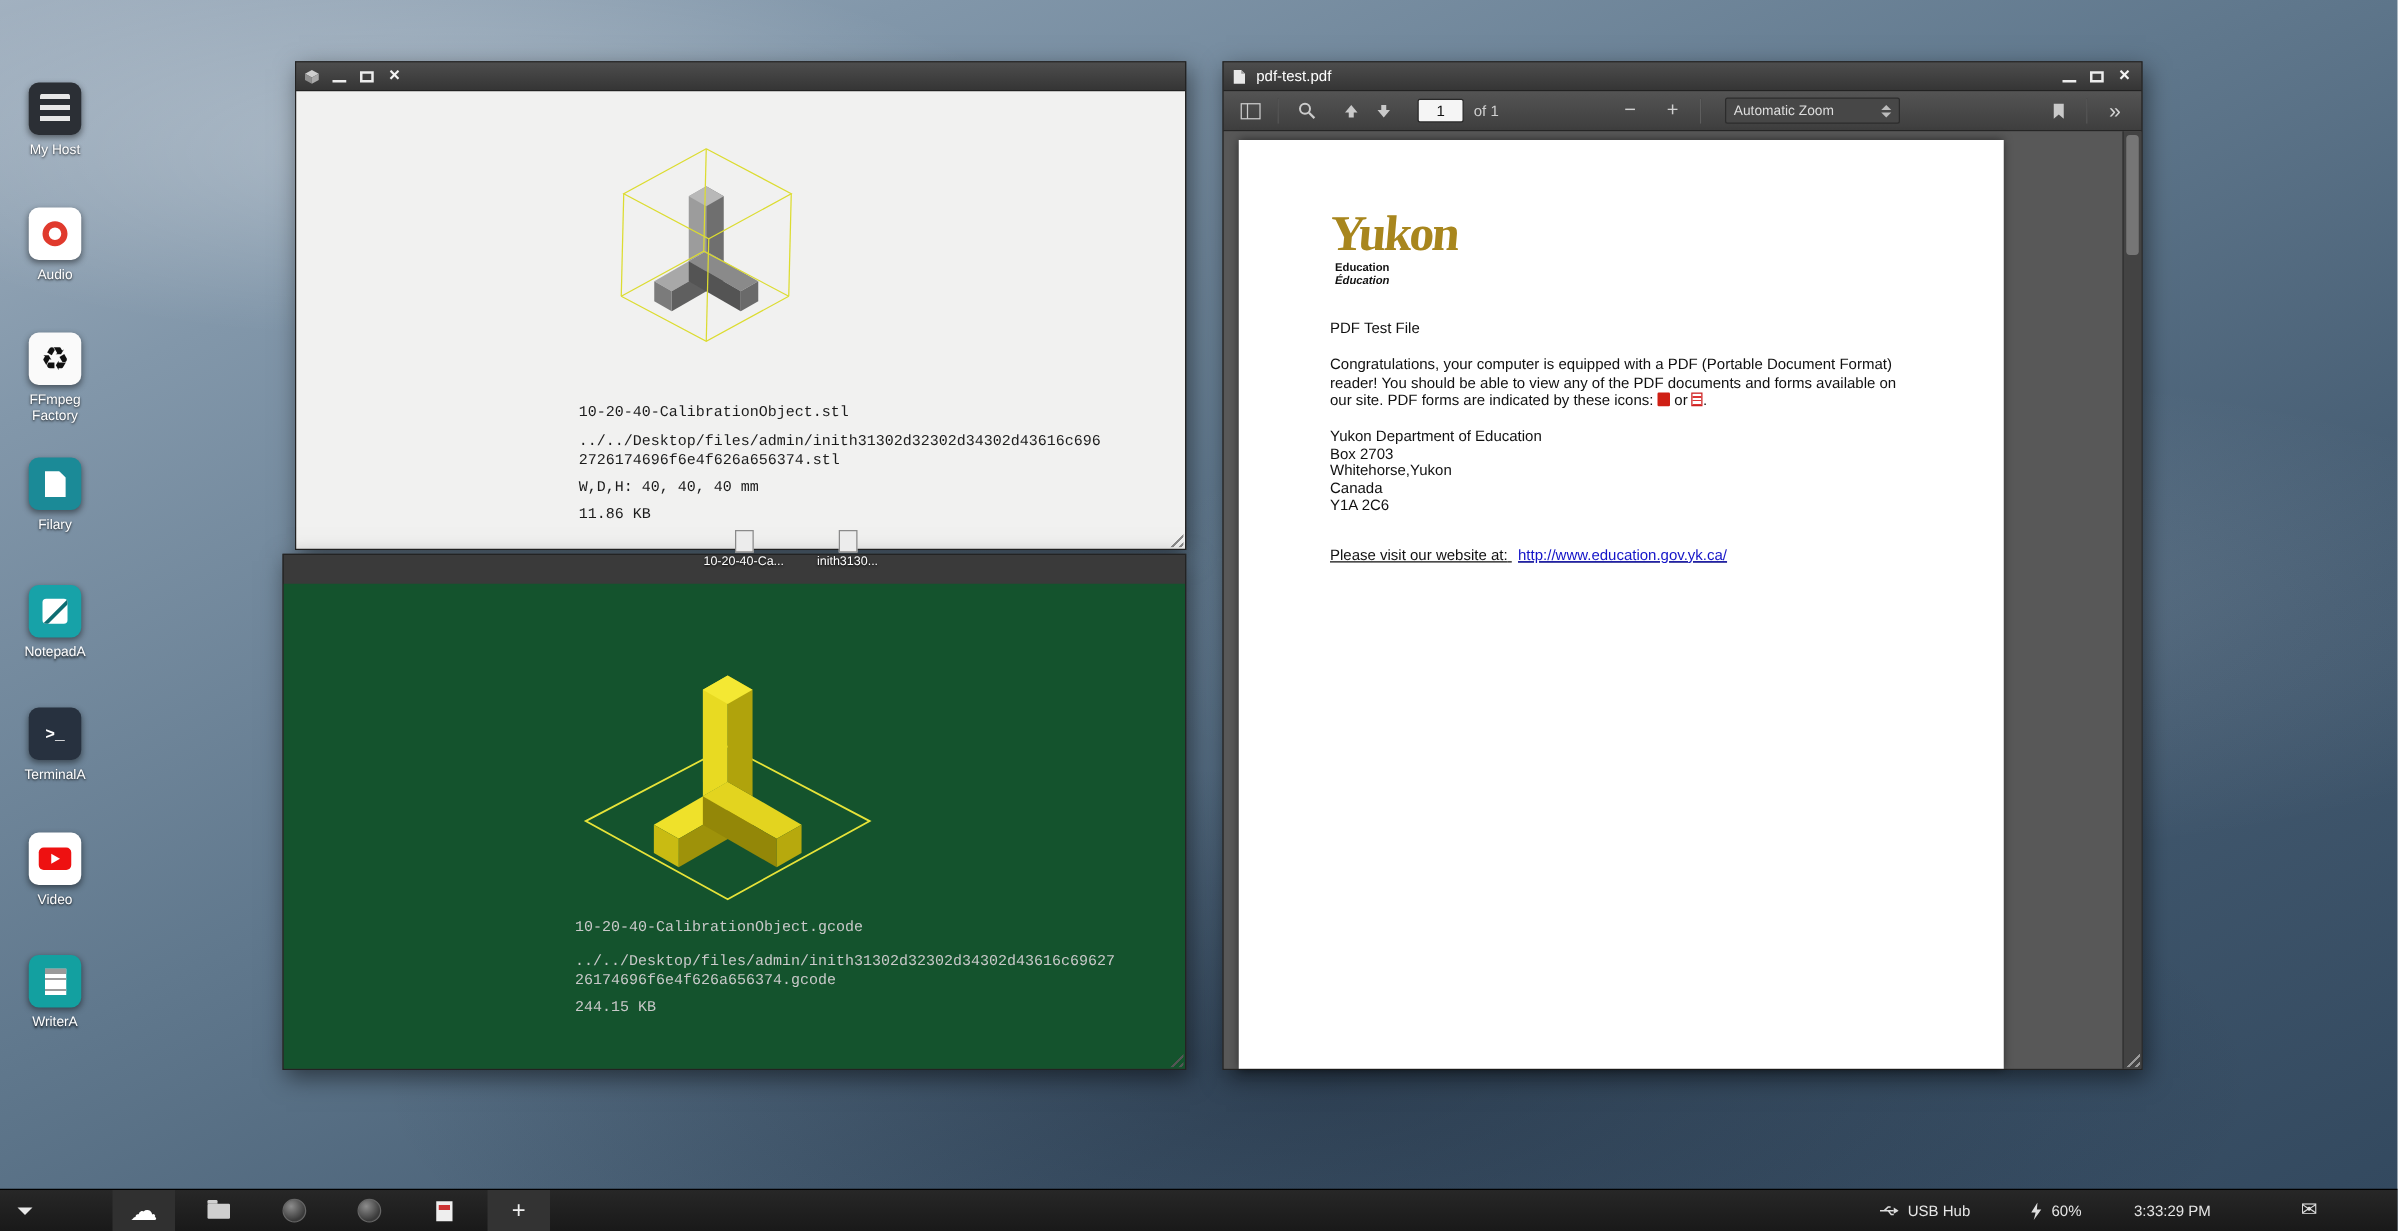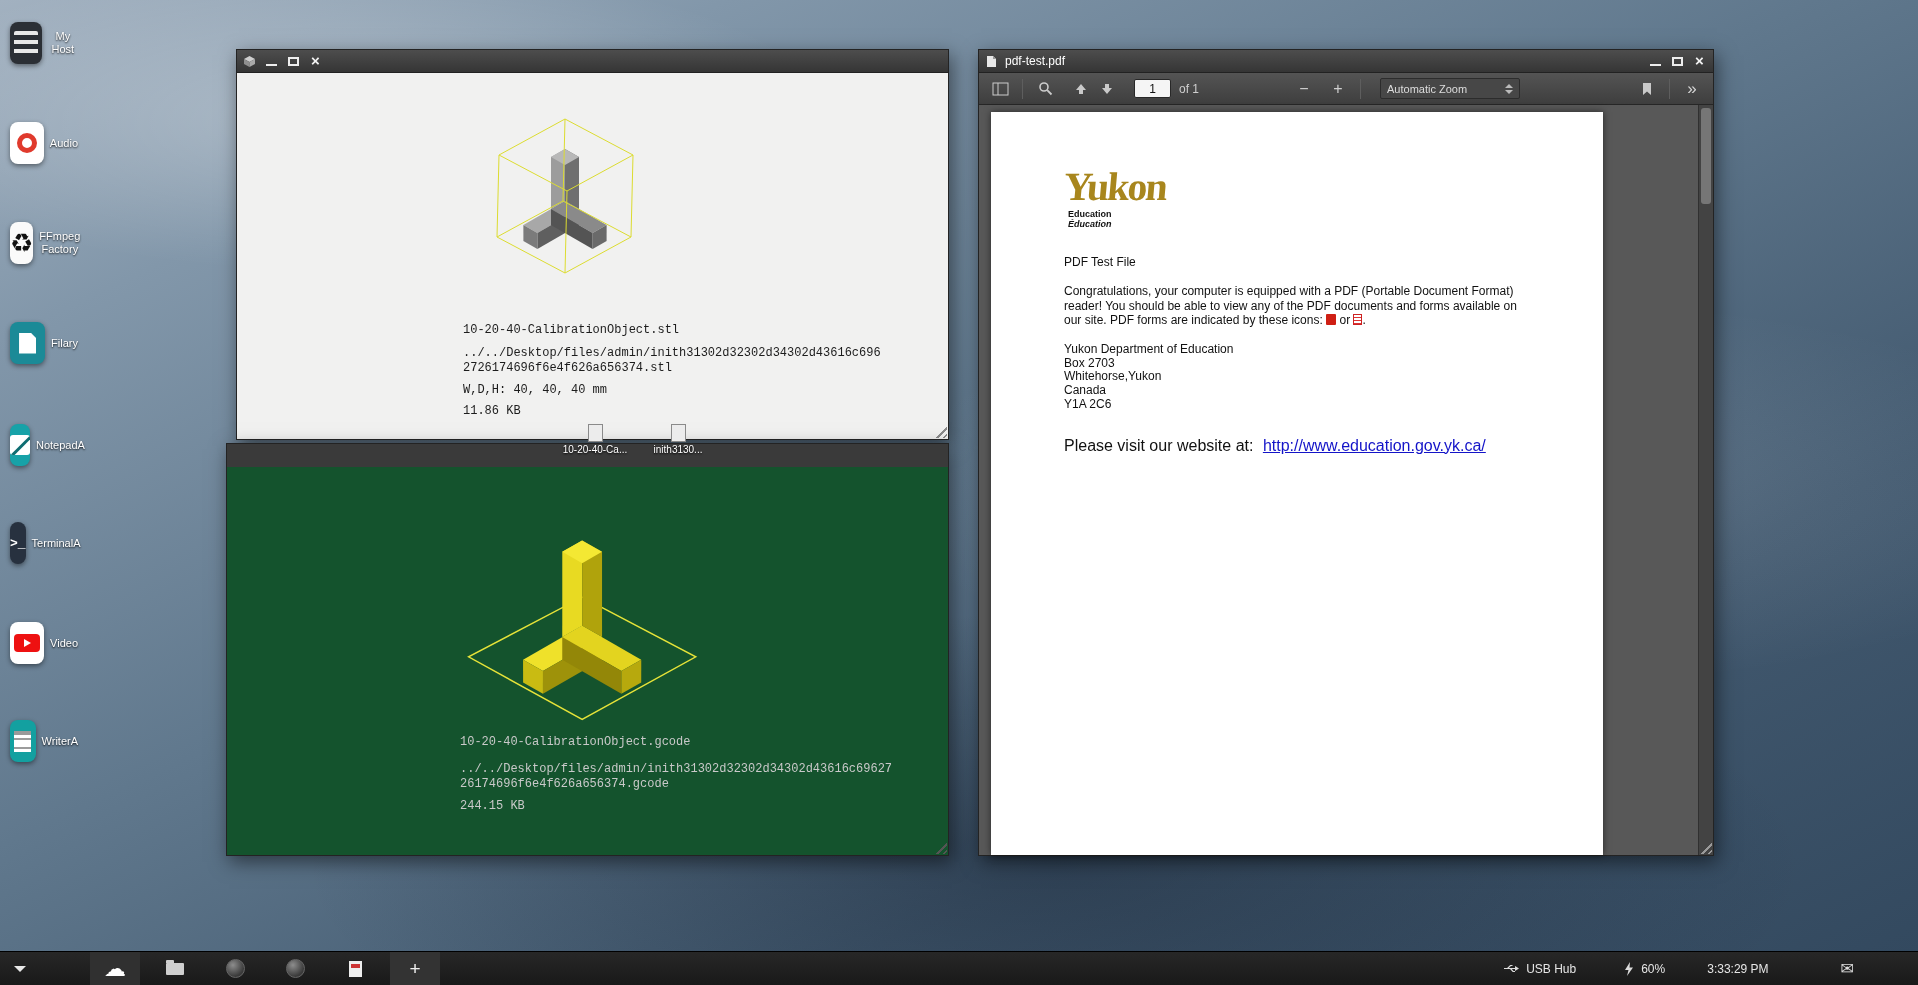--- a/index.html
+++ b/index.html
@@ -10,21 +10,21 @@
   .desktop { position:absolute; inset:0;
     background:
       radial-gradient(ellipse 700px 220px at 18% 12%, rgba(255,255,255,.28), transparent 70%),
       radial-gradient(ellipse 900px 280px at 78% 50%, rgba(235,242,248,.14), transparent 70%),
       radial-gradient(ellipse 1000px 340px at 55% 88%, rgba(15,25,40,.38), transparent 75%),
       linear-gradient(155deg, #a2b1c0 0%, #8297aa 18%, #60788d 45%, #42596f 72%, #32485e 100%);
   }
 
   
   .dicon { position:absolute; left:10px; width:68px; display:flex;
-    flex-direction:row; align-items:center; gap:6px; cursor:pointer; }
+    flex-direction:column; align-items:center; gap:6px; cursor:pointer;margin-top:44px; }
   .dicon .ic { width:42px; height:42px; border-radius:8px;
     box-shadow:0 2px 5px rgba(0,0,0,.45); position:relative;
     display:flex; align-items:center; justify-content:center; }
   .dicon .lbl { color:#fff; font-size:11px; line-height:13px; text-align:center;
     text-shadow:0 1px 2px rgba(0,0,0,.9); }
   .ic-host { background:#2b2f35; }
   .ic-host .bars { width:24px; height:24px;
     background:repeating-linear-gradient(#e8e8e8 0 4px, transparent 4px 9px); border-radius:2px; }
   .ic-audio { background:#fff; }
   .ic-audio .donut { width:20px; height:20px; border:5px solid #e03a2d; border-radius:50%; }
@@ -135,21 +135,21 @@
   .logo-sub1 { font-size:9px; font-weight:bold; color:#111; margin:2px 0 0 4px; }
   .logo-sub2 { font-size:9px; font-weight:bold; font-style:italic; color:#111; margin-left:4px; }
   .pdf-heading { margin-top:26px; font-size:12px; color:#111; }
   .pdf-para { margin-top:15px; font-size:12px; line-height:14.6px; color:#111; }
   .mini-pdf1 { display:inline-block; width:10px; height:11px; background:#cf1f14;
     border-radius:1px; vertical-align:-1px; }
   .mini-pdf2 { display:inline-block; width:9px; height:11px; background:
       repeating-linear-gradient(#fff 0 2px, #d33 2px 3px); border:1px solid #c22;
     vertical-align:-1px; }
   .pdf-address { margin-top:15px; font-size:12px; line-height:13.8px; color:#111; }
-  .pdf-visit { margin-top:25px; font-size:16px; color:#111; }
+  .pdf-visit { margin-top:25px; font-size:12px; color:#111;text-decoration:underline; }
   .pdf-link { color:#1414c8; text-decoration:underline; margin-left:5px; cursor:pointer; }
 
   
   .taskbar { position:absolute; left:0; right:0; bottom:0; height:34px; z-index:100;
     background:linear-gradient(#272727,#191919); border-top:1px solid #000;
     display:flex; align-items:center; color:#ddd; }
   .tb-caret { margin-left:14px; width:0; height:0; border-left:6px solid transparent;
     border-right:6px solid transparent; border-top:6px solid #e8e8e8; cursor:pointer; }
   .tb-apps { display:flex; margin-left:64px; gap:10px; height:100%; align-items:stretch; }
   .tb-btn { width:50px; display:flex; align-items:center; justify-content:center; cursor:pointer; }

